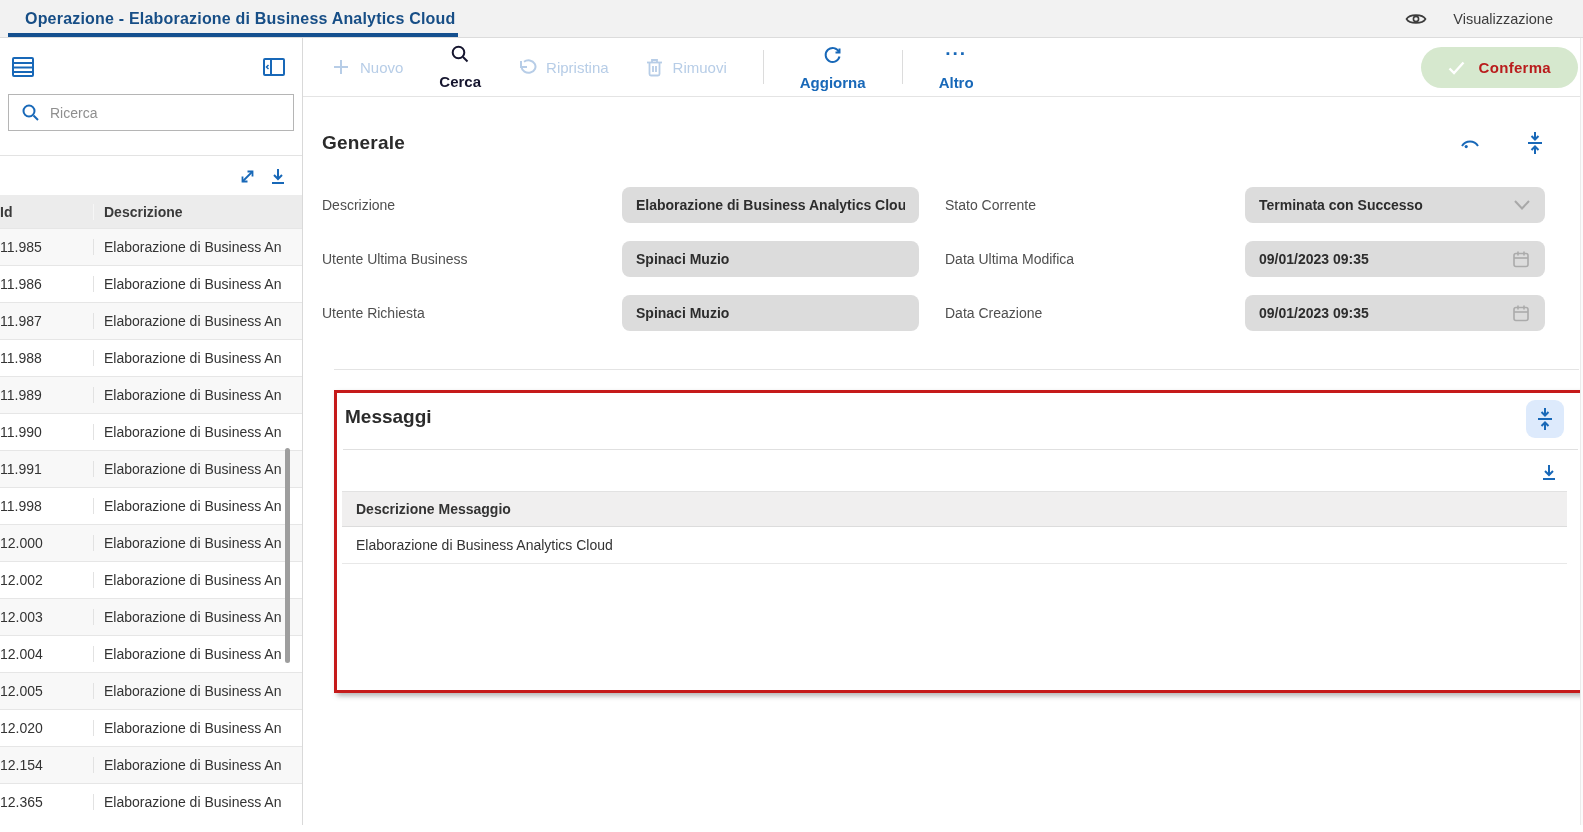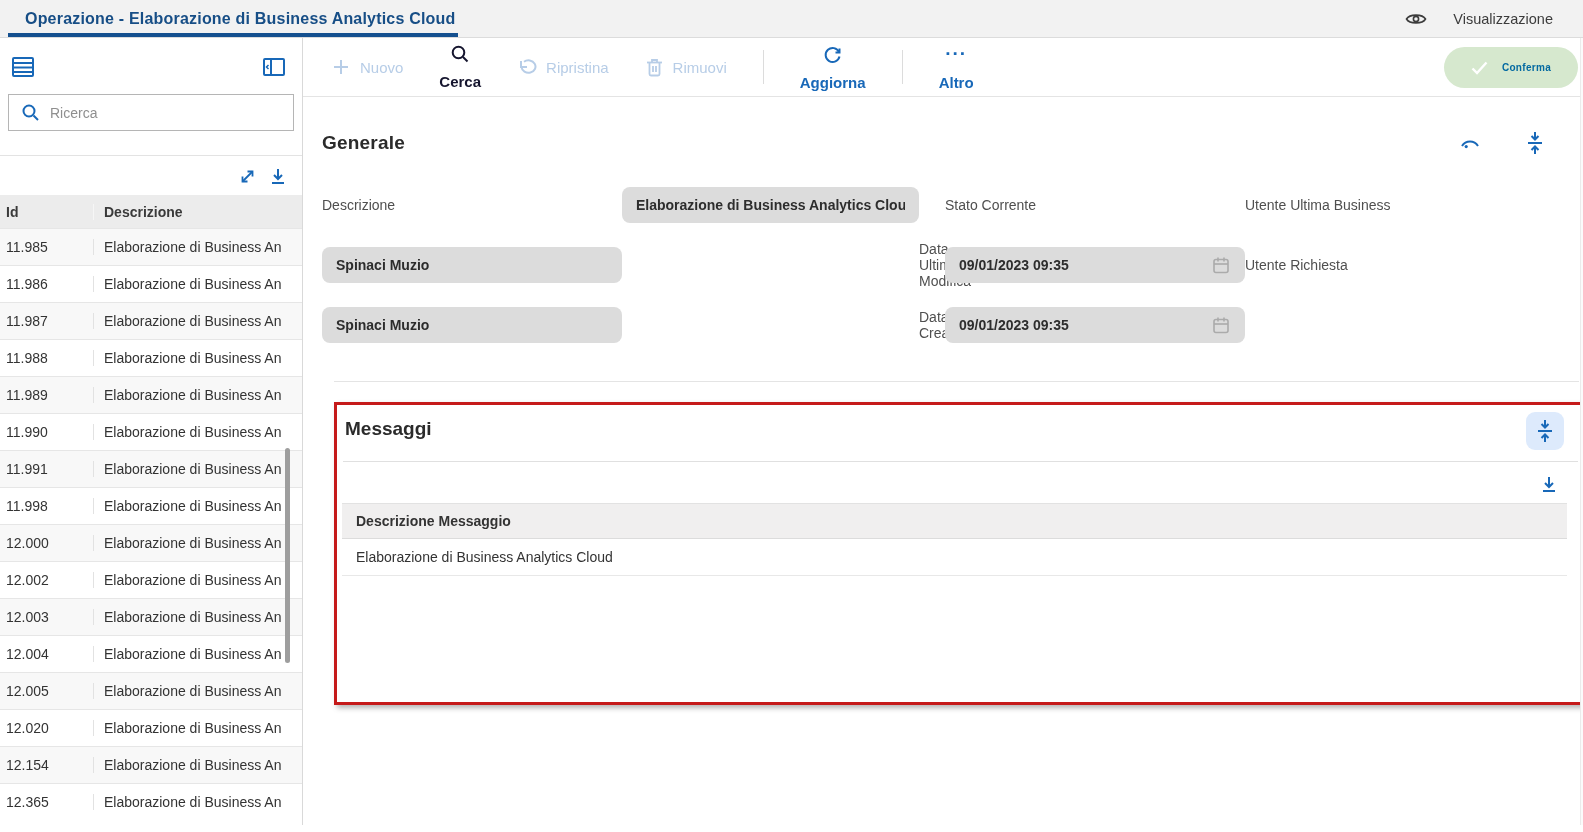--- a/index.html
+++ b/index.html
@@ -23,37 +23,37 @@
                 display:flex; align-items:center; gap:10px; padding:16px 12px; background:#fff; }
   .search-box input { border:none; outline:none; width:100%; font-size:14px; font-family:inherit; color:#333; background:transparent; }
   .search-box input::placeholder { color:#8f8f8f; }
   .sidebar-divider { margin-top:24px; border-top:1px solid #e3e3e3; }
   .sidebar-actions { display:flex; justify-content:flex-end; align-items:center; gap:12px; padding:11px 15px 9px 0; }
 
   .s-table { font-size:14px; color:#333; }
   .s-thead { display:flex; background:#ececec; height:33px; align-items:center; font-weight:bold; color:#3a3a3a; }
   .s-row { display:flex; height:37px; align-items:center; border-top:1px solid #e6e6e6; cursor:pointer; background:#fff; }
   .s-row:nth-child(even) { background:#f8f8f8; }
-  .c-id { flex:0 0 93px; padding-left:6px; overflow:hidden; white-space:nowrap; }
+  .c-id { flex:0 0 93px; padding-left:0; overflow:hidden; white-space:nowrap; }
   .c-desc { flex:1; border-left:1px solid #e2e2e2; padding-left:10px; overflow:hidden; white-space:nowrap; }
   .s-thead .c-desc { border-left:1px solid #f6f6f6; }
   .side-scroll-thumb { position:absolute; right:12px; top:410px; width:5px; height:215px; background:#9e9e9e; border-radius:3px; cursor:grab; }
 
   
   .main { flex:1; position:relative; background:#fff; }
   .main-scroll-track { position:absolute; right:0; top:0; bottom:0; width:11px; background:#fbfbfb; border-left:1px solid #ebebeb; cursor:pointer; }
 
   .toolbar { height:59px; display:flex; align-items:center; border-bottom:1px solid #e4e4e4; padding-left:28px; position:relative; }
   .tb-btn { display:flex; align-items:center; gap:9px; font-size:15px; margin-right:36px; cursor:pointer; white-space:nowrap; }
   .tb-disabled { color:#b7cde7; }
   .tb-dark { color:#15152e; font-weight:bold;flex-direction:column; }
   .tb-blue { color:#1868b8; font-weight:bold;flex-direction:column; }
   .tb-sep { width:1px; height:34px; background:#dcdcdc; margin-right:36px; }
   .confirm-btn { position:absolute; right:13px; top:9px; height:41px; border-radius:21px; background:#d6e8ce;
-                 color:#0369a1; font-weight:bold; font-size:10px; display:flex; align-items:center; gap:14px;
+                 color:#b91c1c; font-weight:bold; font-size:15px; display:flex; align-items:center; gap:14px;
                  padding:0 27px; cursor:pointer; letter-spacing:.3px; }
 
   .content { padding-left:19px; position:relative; }
   .section-head { display:flex; justify-content:space-between; align-items:center; margin-top:34px; margin-right:46px; }
   .section-title { font-size:19px; font-weight:bold; color:#2b2b2b; letter-spacing:.2px; }
   .head-icons { display:flex; gap:44px; align-items:center; }
 
   .gen-grid { margin-top:32px; display:grid; grid-template-columns:300px 297px 26px 300px 300px;
               row-gap:18px; align-items:center; }
   .f-label { font-size:14px; color:#4f4f4f; }
@@ -309,20 +309,28 @@
         </div>
       </div>
 
       <div class="gen-grid">
         <div class="f-label">Descrizione</div>
         <div class="f-field">
           <span class="val">Elaborazione di Business Analytics Cloud</span>
         </div>
         <div></div>
         <div class="f-label">Stato Corrente</div>
+        <div class="f-field">
+          <span class="val">Terminata con Successo</span>
+          <span class="icon-btn">
+            <svg width="18" height="12" viewBox="0 0 18 12" fill="none" stroke="#a8a8a8" stroke-width="2">
+              <polyline points="2,2 9,9.5 16,2"></polyline>
+            </svg>
+          </span>
+        </div>
 
         <div class="f-label">Utente Ultima Business</div>
         <div class="f-field">
           <span class="val">Spinaci Muzio</span>
         </div>
         <div></div>
         <div class="f-label">Data Ultima Modifica</div>
         <div class="f-field">
           <span class="val">09/01/2023 09:35</span>
           <span class="icon-btn">

